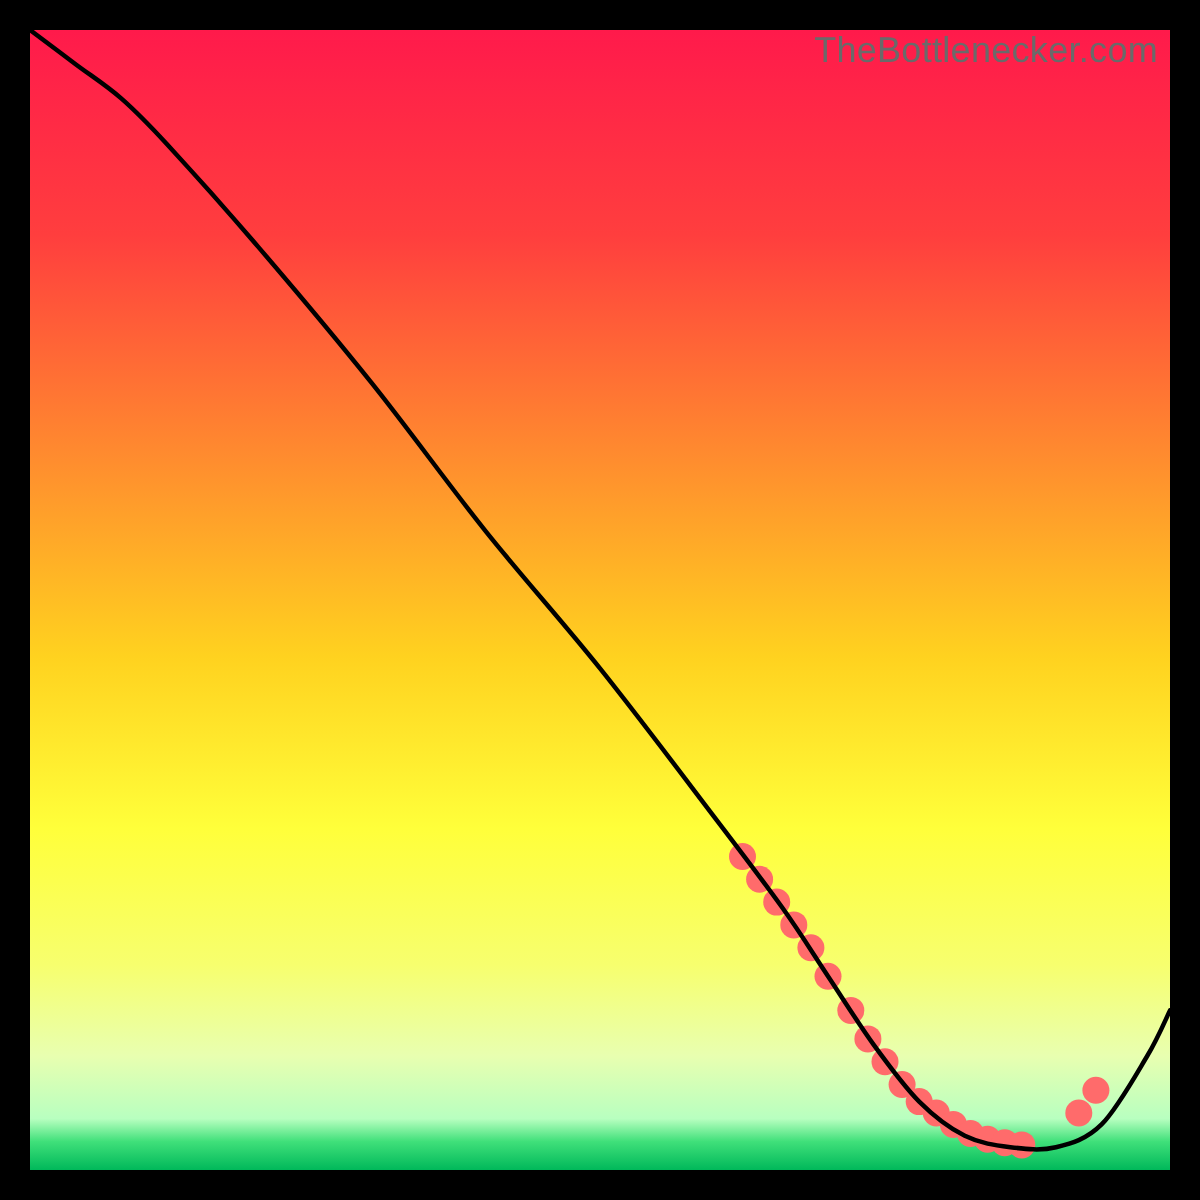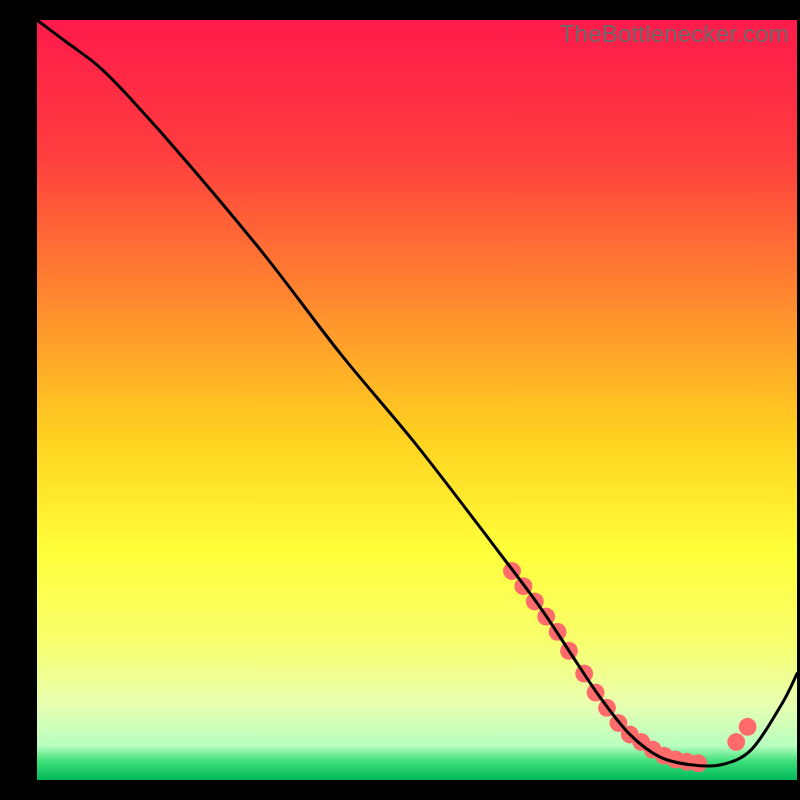--- a/index.html
+++ b/index.html
@@ -11,21 +11,20 @@
     overflow: hidden;
     font-family: Arial, Helvetica, sans-serif;
   }
   .frame {
     position: absolute;
     left: 20px;
     top: 20px;
     width: 760px;
     height: 760px;
     background: #000;
-    margin-left: 17px;
   }
   .plot {
     position: absolute;
     left: 0;
     top: 0;
     width: 760px;
     height: 760px;
   }
   .watermark {
     position: absolute;

